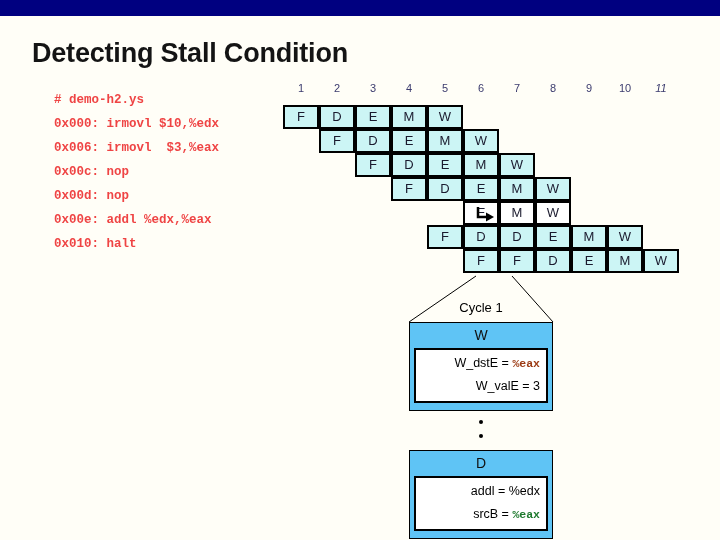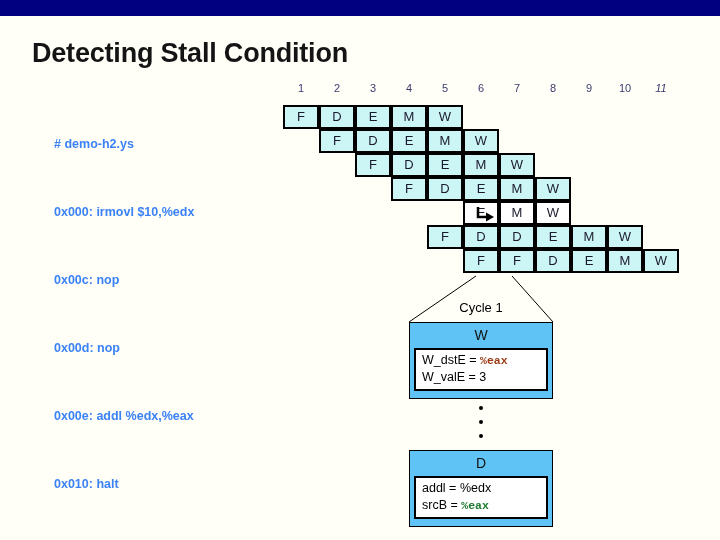--- a/index.html
+++ b/index.html
@@ -16,25 +16,24 @@
   #title{
     position:absolute;left:32px;top:38px;
     font-size:27px;font-weight:bold;color:#141414;
     letter-spacing:-0.2px;white-space:nowrap;
   }
   
   #code{
     position:absolute;left:54px;top:88px;width:235px;
   }
   .code-line{
-    font-family:Liberation Sans, sans-serif;
-    font-size:12.5px;color:#3b82f6;
+    font-family:Liberation Mono, monospace;
+    font-size:12.5px;color:#ef4444;
     height:24px;line-height:24px;white-space:pre;
     font-weight:bold;
-    margin-top:44px;
   }
   .code-line.bubble{
     font-style:italic;font-weight:bold;
     padding-left:54px;
   }
   
   #colnums{position:absolute;left:0;top:0;}
   .colnum{
     position:absolute;top:82px;width:36px;text-align:center;
     font-size:11px;color:#3B3B6E;
@@ -72,21 +71,21 @@
   }
   .innerbox{
     background:#FFFFFF;
     border:2px solid #000;
     box-sizing:border-box;
     margin:0 4px;
     padding:2px 6px 3px 6px;
   }
   .innerbox .irow{
     font-size:12.5px;color:#000;
-    line-height:17px;white-space:pre;
+    line-height:23px;white-space:pre;text-align:right;
   }
   .reg-red{color:#9C3B14;font-weight:bold;font-family:"Liberation Mono",monospace;font-size:11.5px;}
   .reg-green{color:#1E7A2E;font-weight:bold;font-family:"Liberation Mono",monospace;font-size:11.5px;}
   .pad-bottom{height:7px;}
   #dots{
     position:absolute;left:474px;top:406px;width:14px;
   }
   .dot{
     width:4px;height:4px;border-radius:50%;background:#000;
     margin:0 auto 10px auto;
@@ -95,20 +94,21 @@
 </head>
 <body>
 
 <div id="banner"></div>
 
 <div id="title">Detecting Stall Condition</div>
 
 <div id="code">
     <div class="code-line"># demo-h2.ys</div>
     <div class="code-line">0x000: irmovl $10,%edx</div>
+    <div class="code-line">0x006: irmovl  $3,%eax</div>
     <div class="code-line">0x00c: nop</div>
     <div class="code-line">0x00d: nop</div>
     <div class="code-line">0x00e: addl %edx,%eax</div>
     <div class="code-line">0x010: halt</div>
   </div>
 
 <div id="colnums">
     <div class="colnum" style="left: 283px;">1</div>
     <div class="colnum" style="left: 319px;">2</div>
     <div class="colnum" style="left: 355px;">3</div>

